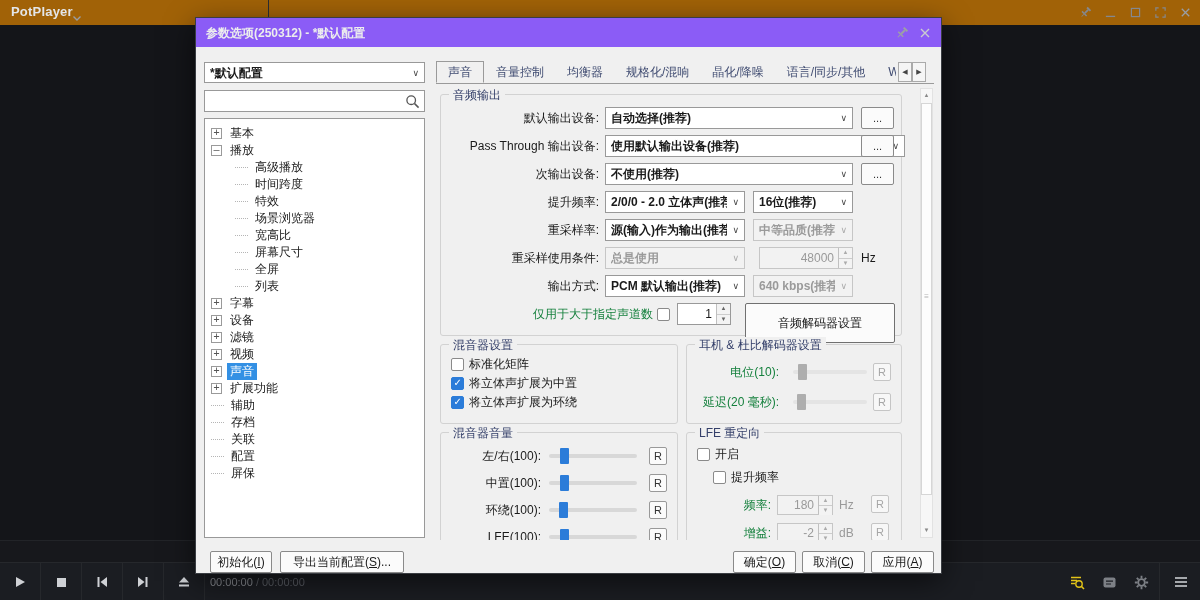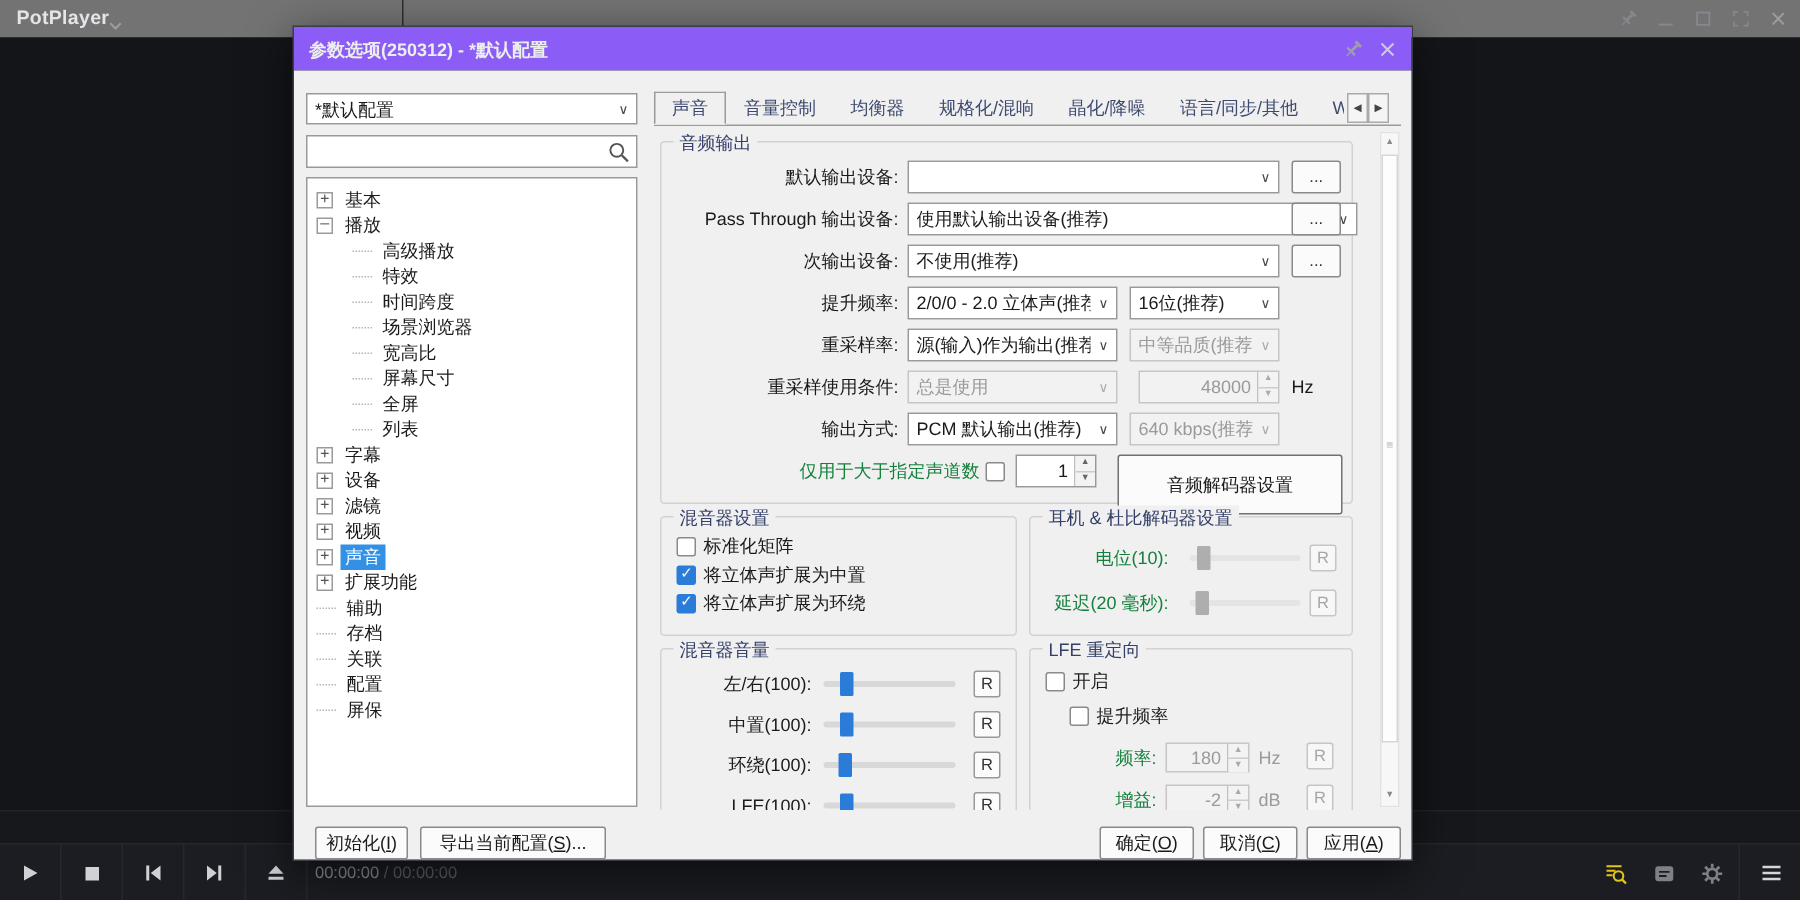--- a/index.html
+++ b/index.html
@@ -1,21 +1,21 @@
 <!DOCTYPE html>
 <html><head>
 <meta charset="utf-8">
 <style>
   html,body{margin:0;padding:0;background:#0e0f12;}
   *{box-sizing:border-box;}
   #stage{position:relative;width:1200px;height:600px;overflow:hidden;
          font-family:"Liberation Sans","DejaVu Sans",sans-serif;background:#16181c;}
 
   
-  .titlebar{position:absolute;left:0;top:0;width:1200px;height:25px;background:#737373;}
+  .titlebar{position:absolute;left:0;top:0;width:1200px;height:25px;background:#a16207;}
   .app-title{position:absolute;left:11px;top:4px;font-size:13px;color:#e3e5e8;font-weight:bold;letter-spacing:.2px;}
   .app-chevron{position:absolute;left:72px;top:8px;}
   .tb-divider{position:absolute;left:268px;top:0;width:1px;height:25px;background:#2c2e33;}
   .win-icons{position:absolute;right:8px;top:0;height:25px;display:flex;align-items:center;gap:11px;}
   .win-icons .wi{width:14px;height:14px;display:inline-flex;align-items:center;justify-content:center;}
 
   .main-area{position:absolute;left:0;top:25px;width:1200px;height:515px;background:#141519;}
   .seek-strip{position:absolute;left:0;top:540px;width:1200px;height:22px;background:#17181c;border-top:1px solid #222428;}
   .control-bar{position:absolute;left:0;top:562px;width:1200px;height:38px;background:#1b1d22;border-top:1px solid #26282c;}
 
@@ -34,21 +34,21 @@
   .dialog{position:absolute;left:196px;top:18px;width:745px;height:555px;z-index:10;
           box-shadow:0 0 0 1px #3a3d42,0 8px 28px rgba(0,0,0,.6);}
   .dlg-title{position:absolute;left:0;top:0;width:100%;height:29px;background:#8b5cf6;}
   .dlg-title .t{position:absolute;left:10px;top:7px;font-size:12px;font-weight:bold;color:#eceded;}
   .dlg-pin{position:absolute;right:32px;top:8px;width:14px;height:14px;}
   .dlg-close{position:absolute;right:9px;top:8px;width:14px;height:14px;}
   .dlg-body{position:absolute;left:0;top:29px;width:745px;height:526px;background:#f0f0f0;}
 
   
   .combo{position:absolute;height:22px;background:#fff;border:1px solid #999;font-size:12px;color:#1a1a1a;}
-  .combo .ct{position:absolute;left:5px;right:17px;top:0;line-height:20px;white-space:nowrap;overflow:hidden;}
+  .combo .ct{position:absolute;left:5px;right:17px;top:0;line-height:20px;white-space:nowrap;overflow:hidden;font-weight:bold;}
   .combo .ca{position:absolute;right:5px;top:0;line-height:20px;font-size:9px;color:#444;}
   .combo.disabled{background:#f2f2f2;border-color:#c6c6c6;}
   .combo.disabled .ct{color:#9a9a9a;}
   .combo.disabled .ca{color:#aaa;}
 
   .profile{left:8px;top:15px;width:221px;height:21px;}
   .searchbox{position:absolute;left:8px;top:43px;width:221px;height:22px;background:#fff;border:1px solid #999;}
   .searchbox input{position:absolute;left:4px;top:1px;width:190px;height:18px;border:none;outline:none;font-size:12px;background:transparent;}
   .searchbox .mag{position:absolute;right:4px;top:3px;}
 
@@ -276,25 +276,25 @@
           <div class="tree-item">
             <span class="expander">–</span>
             <span class="tree-label">播放</span>
           </div>
           <div class="tree-item child">
             <span class="hline"></span>
             <span class="tree-label">高级播放</span>
           </div>
           <div class="tree-item child">
             <span class="hline"></span>
+            <span class="tree-label">时间跨度</span>
+          </div>
+          <div class="tree-item child">
+            <span class="hline"></span>
             <span class="tree-label">特效</span>
-          </div>
-          <div class="tree-item child">
-            <span class="hline"></span>
-            <span class="tree-label">时间跨度</span>
           </div>
           <div class="tree-item child">
             <span class="hline"></span>
             <span class="tree-label">场景浏览器</span>
           </div>
           <div class="tree-item child">
             <span class="hline"></span>
             <span class="tree-label">宽高比</span>
           </div>
           <div class="tree-item child">
@@ -371,20 +371,21 @@
       </div>
 
       <div class="content">
 
         <div class="group" style="left:8px;top:10px;width:462px;height:242px">
           <span class="g-label">音频输出</span>
 
           <div class="ao-row" style="top:12px">
             <span class="f-label" style="left:0;width:158px">默认输出设备:</span>
             <div class="combo" style="left:164px;width:248px">
+              <span class="ct">自动选择(推荐)</span>
               <span class="ca">∨</span>
             </div>
             <button class="more-btn" style="left:420px">...</button>
           </div>
 
           <div class="ao-row" style="top:40px">
             <span class="f-label" style="left:0;width:158px">Pass Through 输出设备:</span>
             <div class="combo" style="left:164px;width:300px">
               <span class="ct">使用默认输出设备(推荐)</span>
               <span class="ca">∨</span>

